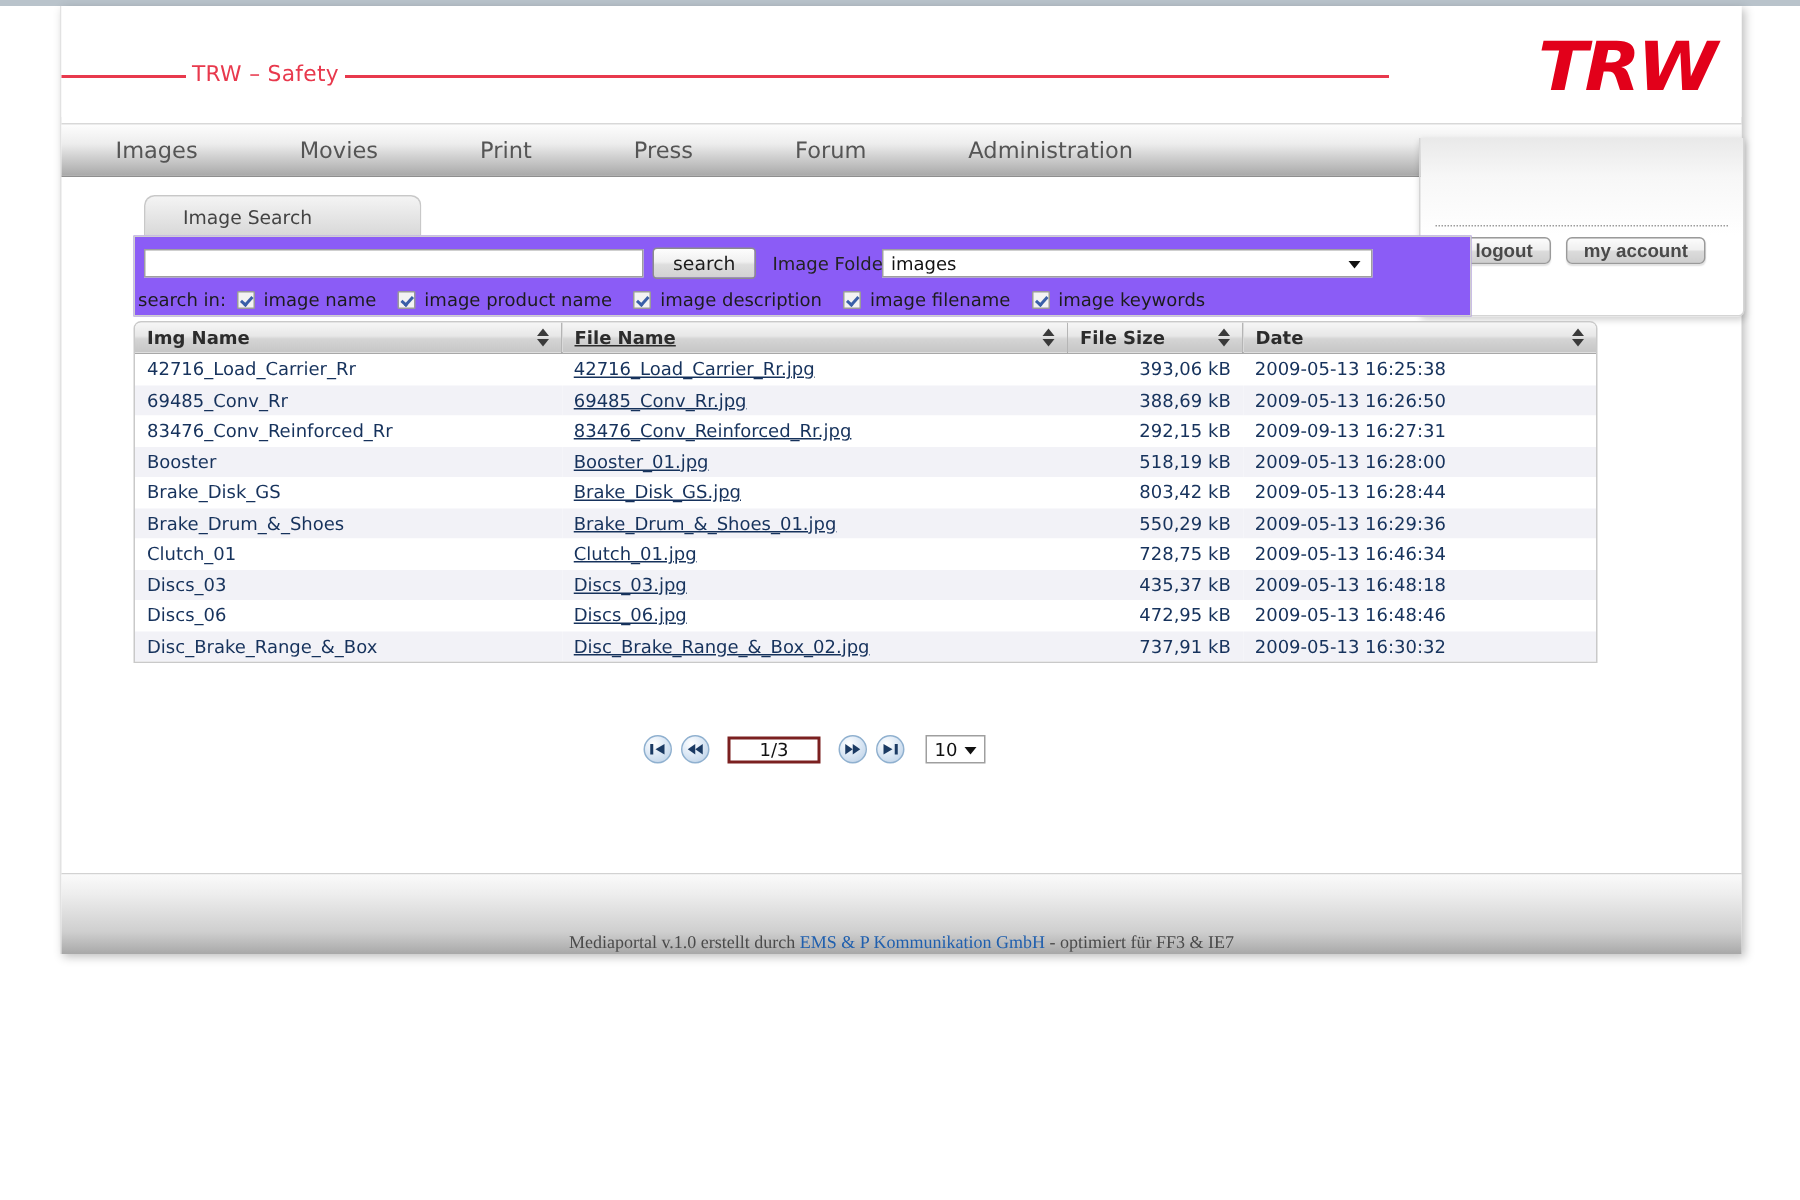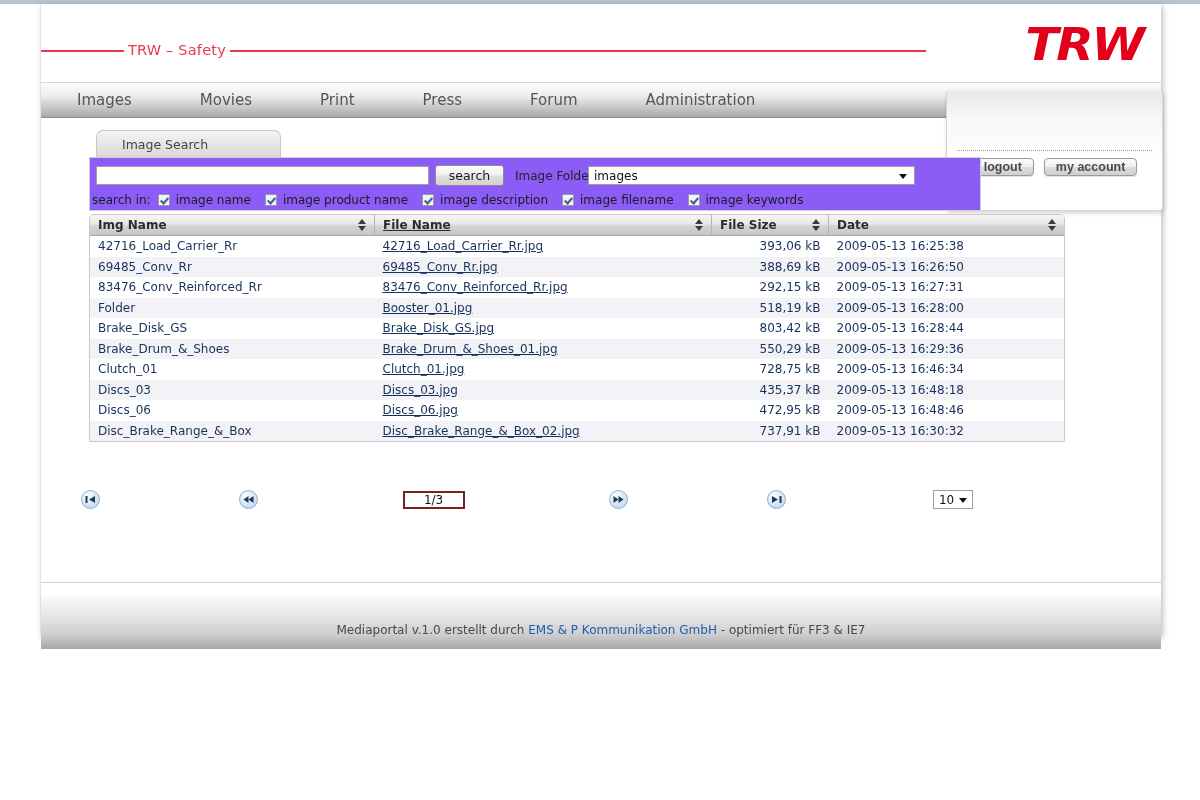--- a/index.html
+++ b/index.html
@@ -327,25 +327,25 @@
   table.results tbody tr.even { background: #f2f2f7; }
   td.c-size { text-align: right; padding-right: 22px; }
   .col1 { width: 268px; }
   .col2 { width: 320px; text-decoration: underline; }
   .col3 { width: 100px; }
   .col4 { width: auto; }
 
   
   .pager {
     position: absolute;
-    left: 40px;
+    left: 56px;
     top: 486px;
     width: 892px;
     display: flex;
-    justify-content: space-between;
+    justify-content: center;
     align-items: center;
     gap: 6px;
   }
   .circ {
     width: 17px; height: 17px;
     border-radius: 50%;
     background: radial-gradient(circle at 35% 28%, #ffffff 0%, #dfeaf6 42%, #b9cfe6 100%);
     border: 1px solid #8fb0cf;
     display: flex;
     align-items: center;
@@ -395,27 +395,28 @@
     position: absolute;
     left: 0;
     top: 578px;
     width: 1120px;
     height: 1px;
     background: #d2d2d2;
   }
   .footer {
     position: absolute;
     left: 0;
-    top: 592px;
+    top: 579px;
     width: 1120px;
     height: 53px;
     background: linear-gradient(to bottom, #fafafa 0%, #eeeeee 24%, #cfcfcf 72%, #a8a8a8 100%);
     display: flex;
-    align-items: center;
+    align-items: flex-end;
     justify-content: center;
+    font-family: Liberation Serif, serif;
   }
   .footer-text {
     margin-top: 14px;
     font-size: 12px;
     color: #4a4a4a;
     white-space: nowrap;
   }
   .footer-link {
     color: #1f5fae;
     cursor: pointer;
@@ -531,24 +532,24 @@
             <tr class="even">
               <td class="col1">69485_Conv_Rr</td>
               <td class="col2">69485_Conv_Rr.jpg</td>
               <td class="col3 c-size">388,69 kB</td>
               <td class="col4">2009-05-13 16:26:50</td>
             </tr>
             <tr class="odd">
               <td class="col1">83476_Conv_Reinforced_Rr</td>
               <td class="col2">83476_Conv_Reinforced_Rr.jpg</td>
               <td class="col3 c-size">292,15 kB</td>
-              <td class="col4">2009-05-13 16:27:31</td>
+              <td class="col4">2009-09-13 16:27:31</td>
             </tr>
             <tr class="even">
-              <td class="col1">Folder</td>
+              <td class="col1">Booster</td>
               <td class="col2">Booster_01.jpg</td>
               <td class="col3 c-size">518,19 kB</td>
               <td class="col4">2009-05-13 16:28:00</td>
             </tr>
             <tr class="odd">
               <td class="col1">Brake_Disk_GS</td>
               <td class="col2">Brake_Disk_GS.jpg</td>
               <td class="col3 c-size">803,42 kB</td>
               <td class="col4">2009-05-13 16:28:44</td>
             </tr>

